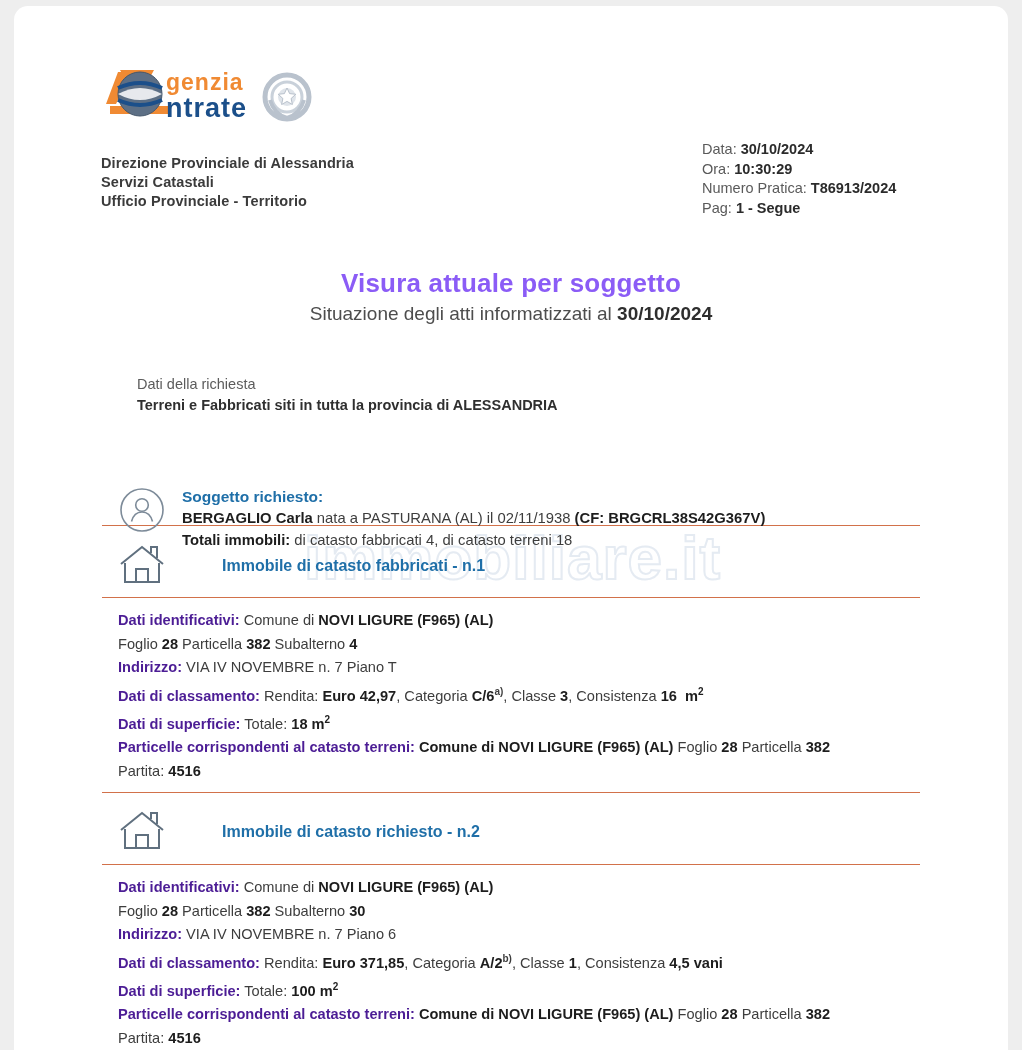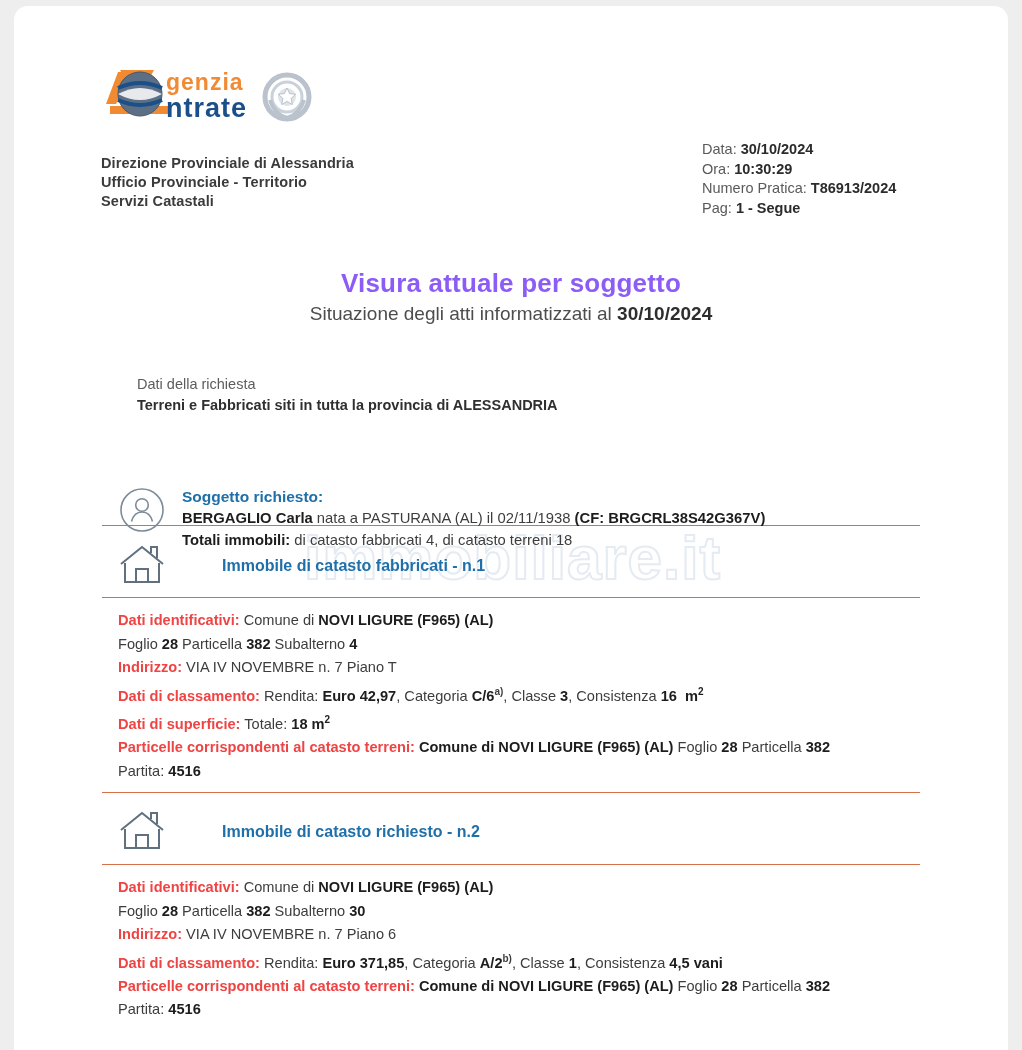--- a/index.html
+++ b/index.html
@@ -178,21 +178,21 @@
     width: 830px;
     z-index: 4;
   }
   .row {
     font-size: 14.6px;
     color: #3d3d3d;
     line-height: 23.5px;
     white-space: nowrap;
   }
   .k {
-    color: #ef4444;
+    color: #4c1d95;
     font-weight: bold;
   }
   .row b { color: #1d1d1d; }
   .sup {
     font-size: 10px;
     vertical-align: super;
     font-weight: bold;
   }
   .sq { font-size: 10px; vertical-align: super; }
 </style>
@@ -231,22 +231,22 @@
         <circle cx="23" cy="23" r="9" fill="#dfe4ea"></circle>
         <path d="M23 14 l2.6 5.6 6.1 .7 -4.6 4.2 1.3 6 -5.4-3.1 -5.4 3.1 1.3-6 -4.6-4.2 6.1-.7 Z" fill="#ffffff" stroke="#aab4c0" stroke-width="0.8"></path>
         <path d="M6 26 q4 14 17 18" fill="none" stroke="#b9c2cd" stroke-width="4"></path>
         <path d="M40 26 q-4 14 -17 18" fill="none" stroke="#b9c2cd" stroke-width="4"></path>
       </g>
     </svg>
   </div>
 
   <div class="office-block">
     <div>Direzione Provinciale di Alessandria</div>
+    <div>Servizi Catastali</div>
     <div>Ufficio Provinciale - Territorio</div>
-    <div>Servizi Catastali</div>
   </div>
 
   <div class="meta-block">
     <div>
       <span>Data:</span>
       <b>30/10/2024</b>
     </div>
     <div>
       <span>Ora:</span>
       <b>10:30:29</b>
@@ -322,18 +322,19 @@
       </svg>
     </span>
     <span class="prop-head-title">Immobile di catasto richiesto - n.2</span>
   </div>
 
   <div class="prop-body" style="top:870px;">
     <div class="row"><span class="k">Dati identificativi:</span><span> Comune di </span><b>NOVI LIGURE (F965) (AL)</b></div>
     <div class="row"><span>Foglio </span><b>28</b><span> Particella </span><b>382</b><span> Subalterno </span><b>30</b></div>
     <div class="row"><span class="k">Indirizzo:</span><span> VIA IV NOVEMBRE n. 7 Piano 6</span></div>
     <div class="row"><span class="k">Dati di classamento:</span><span> Rendita: </span><b>Euro 371,85</b><span>, Categoria </span><b>A/2</b><span class="sup">b)</span><span>, Classe </span><b>1</b><span>, Consistenza </span><b>4,5 vani</b></div>
+    <div class="row"><span class="k">Dati di superficie:</span><span> Totale: </span><b>100 m</b><b class="sq">2</b></div>
     <div class="row"><span class="k">Particelle corrispondenti al catasto terreni:</span><b> Comune di NOVI LIGURE (F965) (AL)</b><span> Foglio </span><b>28</b><span> Particella </span><b>382</b></div>
     <div class="row"><span>Partita: </span><b>4516</b></div>
   </div>
 
 </div>
 </div>
 
 </body></html>

